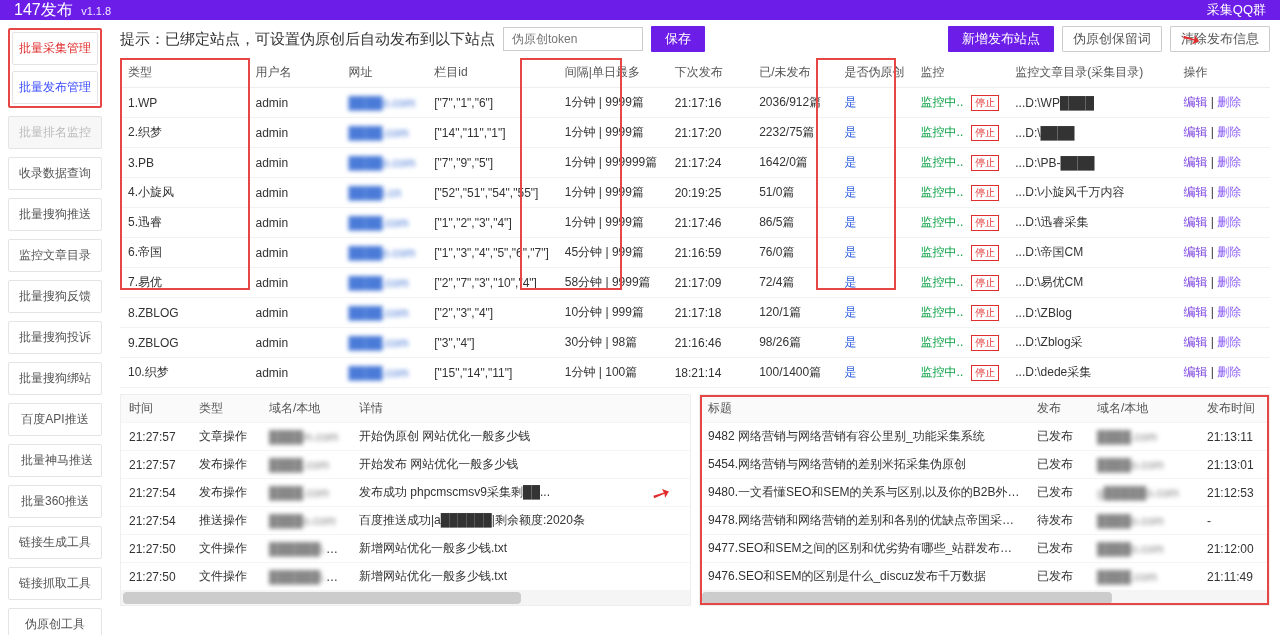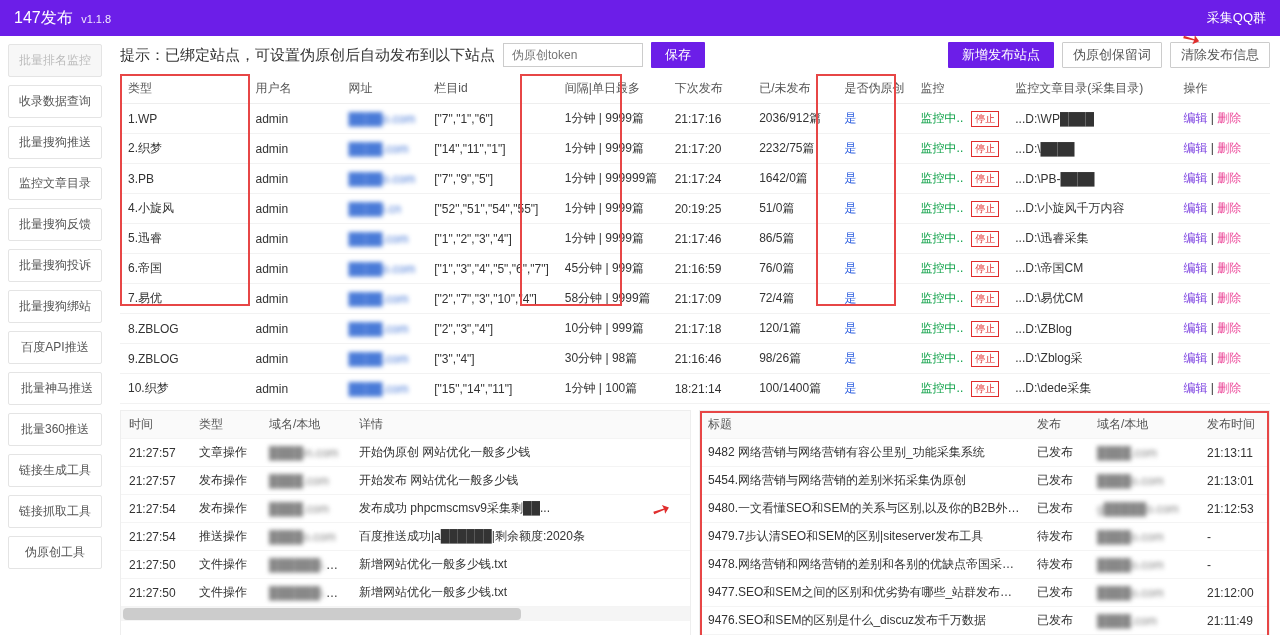--- a/index.html
+++ b/index.html
@@ -1,17 +1,17 @@
 <!DOCTYPE html>
 <html><head>
 <meta charset="utf-8">
 <style>
 * { margin: 0; padding: 0; box-sizing: border-box; }
 body { font-family: "Microsoft YaHei", Arial, sans-serif; font-size: 12px; color: #333; background: #fff; }
-.header { background: #6c1ee8; color: #fff; height: 36px; display: flex; align-items: center; padding: 0 14px; justify-content: space-between; }
+.header { background: #6c1ee8; color: #fff; height: 20px; display: flex; align-items: center; padding: 0 14px; justify-content: space-between; }
 .header-left { font-size: 16px; font-weight: 500; }
 .header-left .ver { font-size: 11px; margin-left: 4px; opacity: .9; }
 .header-right { font-size: 13px; }
 .layout { display: flex; }
 .sidebar { width: 110px; padding: 8px; display: flex; flex-direction: column; gap: 8px; }
 .side-btn { border: 1px solid #e4e4e4; background: #fff; padding: 7px 4px; text-align: center; font-size: 12px; border-radius: 2px; cursor: pointer; color: #555; }
 .side-btn.disabled { color: #bbb; background: #f7f7f7; }
 .side-btn.hl-red { color: #e02d2d; }
 .side-btn.hl-blue { color: #3a4cff; }
 .side-group.boxed { border: 2px solid #e74646; padding: 2px; border-radius: 2px; display: flex; flex-direction: column; gap: 6px; }
@@ -22,21 +22,21 @@
 .btn { background: #6c1ee8; color: #fff; border: none; padding: 4px 14px; border-radius: 1px; cursor: pointer; font-size: 13px; }
 .btn.outline { background: #fff; color: #555; border: 1px solid #ccc; padding: 3px 10px; }
 .spacer { flex: 1; }
 .table { width: 100%; border-collapse: collapse; font-size: 12px; }
 .table th, .table td { padding: 6px 8px; text-align: left; white-space: nowrap; }
 .table thead th { color: #555; font-weight: 500; border-bottom: 1px solid #eee; }
 .table tbody tr { border-bottom: 1px solid #f2f2f2; }
 .link-blue { color: #2d5fe0; cursor: pointer; }
 .link-purple { color: #7a3fe0; cursor: pointer; }
 .link-green { color: #0aa045; cursor: pointer; }
-.link-red { color: #ec4899; cursor: pointer; }
+.link-red { color: #8b5cf6; cursor: pointer; }
 .txt-blur { filter: blur(2px); color: #4a7bd8; }
 .txt-blur-gray { filter: blur(2px); color: #888; }
 .monitor { display: flex; align-items: center; gap: 8px; }
 .monitor-badge { display: inline-block; border: 1px solid #e02d2d; color: #e02d2d; font-size: 10px; padding: 0 3px; line-height: 14px; }
 .logs { display: flex; gap: 8px; margin-top: 6px; }
 .log-panel { flex: 1; border: 1px solid #eee; position: relative; }
 .log-panel.right-boxed::after{ content:""; position:absolute; inset:0; border:2px solid #e74646; pointer-events:none;}
 .log-table { width: 100%; border-collapse: collapse; font-size: 12px; table-layout: fixed; }
 .log-table th, .log-table td { padding: 5px 8px; text-align: left; white-space: nowrap; overflow: hidden; text-overflow: ellipsis; border-bottom: 1px solid #f4f4f4; }
 .log-table thead th { background: #fafafa; color: #555; font-weight: 500; }
@@ -58,20 +58,24 @@
     <span class="ver">v1.1.8</span>
   </div>
   <div class="header-right">
     <span>采集QQ群</span>
     <span class="arrow-red" style="position:absolute; right:80px; top:26px; transform:rotate(-30deg);">➘</span>
   </div>
 </div>
 
 <div class="layout">
   <div class="sidebar">
+    <div class="side-group boxed">
+      <div class="side-btn hl-red">批量采集管理</div>
+      <div class="side-btn hl-blue">批量发布管理</div>
+    </div>
     <div id="side-list">
         <div class="side-btn disabled" style="margin-bottom: 8px;">批量排名监控</div>
         <div class="side-btn" style="margin-bottom: 8px;">收录数据查询</div>
         <div class="side-btn" style="margin-bottom: 8px;">批量搜狗推送</div>
         <div class="side-btn" style="margin-bottom: 8px;">监控文章目录</div>
         <div class="side-btn" style="margin-bottom: 8px;">批量搜狗反馈</div>
         <div class="side-btn" style="margin-bottom: 8px;">批量搜狗投诉</div>
         <div class="side-btn" style="margin-bottom: 8px;">批量搜狗绑站</div>
         <div class="side-btn" style="margin-bottom: 8px;">百度API推送</div>
         <div class="side-btn" style="margin-bottom: 8px; padding-left: 8px;">批量神马推送</div>
@@ -401,26 +405,20 @@
                 <td><span class="txt-blur-gray">████o.com</span></td>
                 <td>21:13:01</td>
               </tr>
               <tr>
                 <td>9480.一文看懂SEO和SEM的关系与区别,以及你的B2B外贸独立站究竟...</td>
                 <td>已发布</td>
                 <td><span class="txt-blur-gray">g█████o.com</span></td>
                 <td>21:12:53</td>
               </tr>
               <tr>
-                <td>9479.7步认清SEO和SEM的区别|siteserver发布工具</td>
-                <td>待发布</td>
-                <td><span class="txt-blur-gray">████o.com</span></td>
-                <td>-</td>
-              </tr>
-              <tr>
                 <td>9478.网络营销和网络营销的差别和各别的优缺点帝国采集系统</td>
                 <td>待发布</td>
                 <td><span class="txt-blur-gray">████o.com</span></td>
                 <td>-</td>
               </tr>
               <tr>
                 <td>9477.SEO和SEM之间的区别和优劣势有哪些_站群发布千万数据</td>
                 <td>已发布</td>
                 <td><span class="txt-blur-gray">████o.com</span></td>
                 <td>21:12:00</td>

